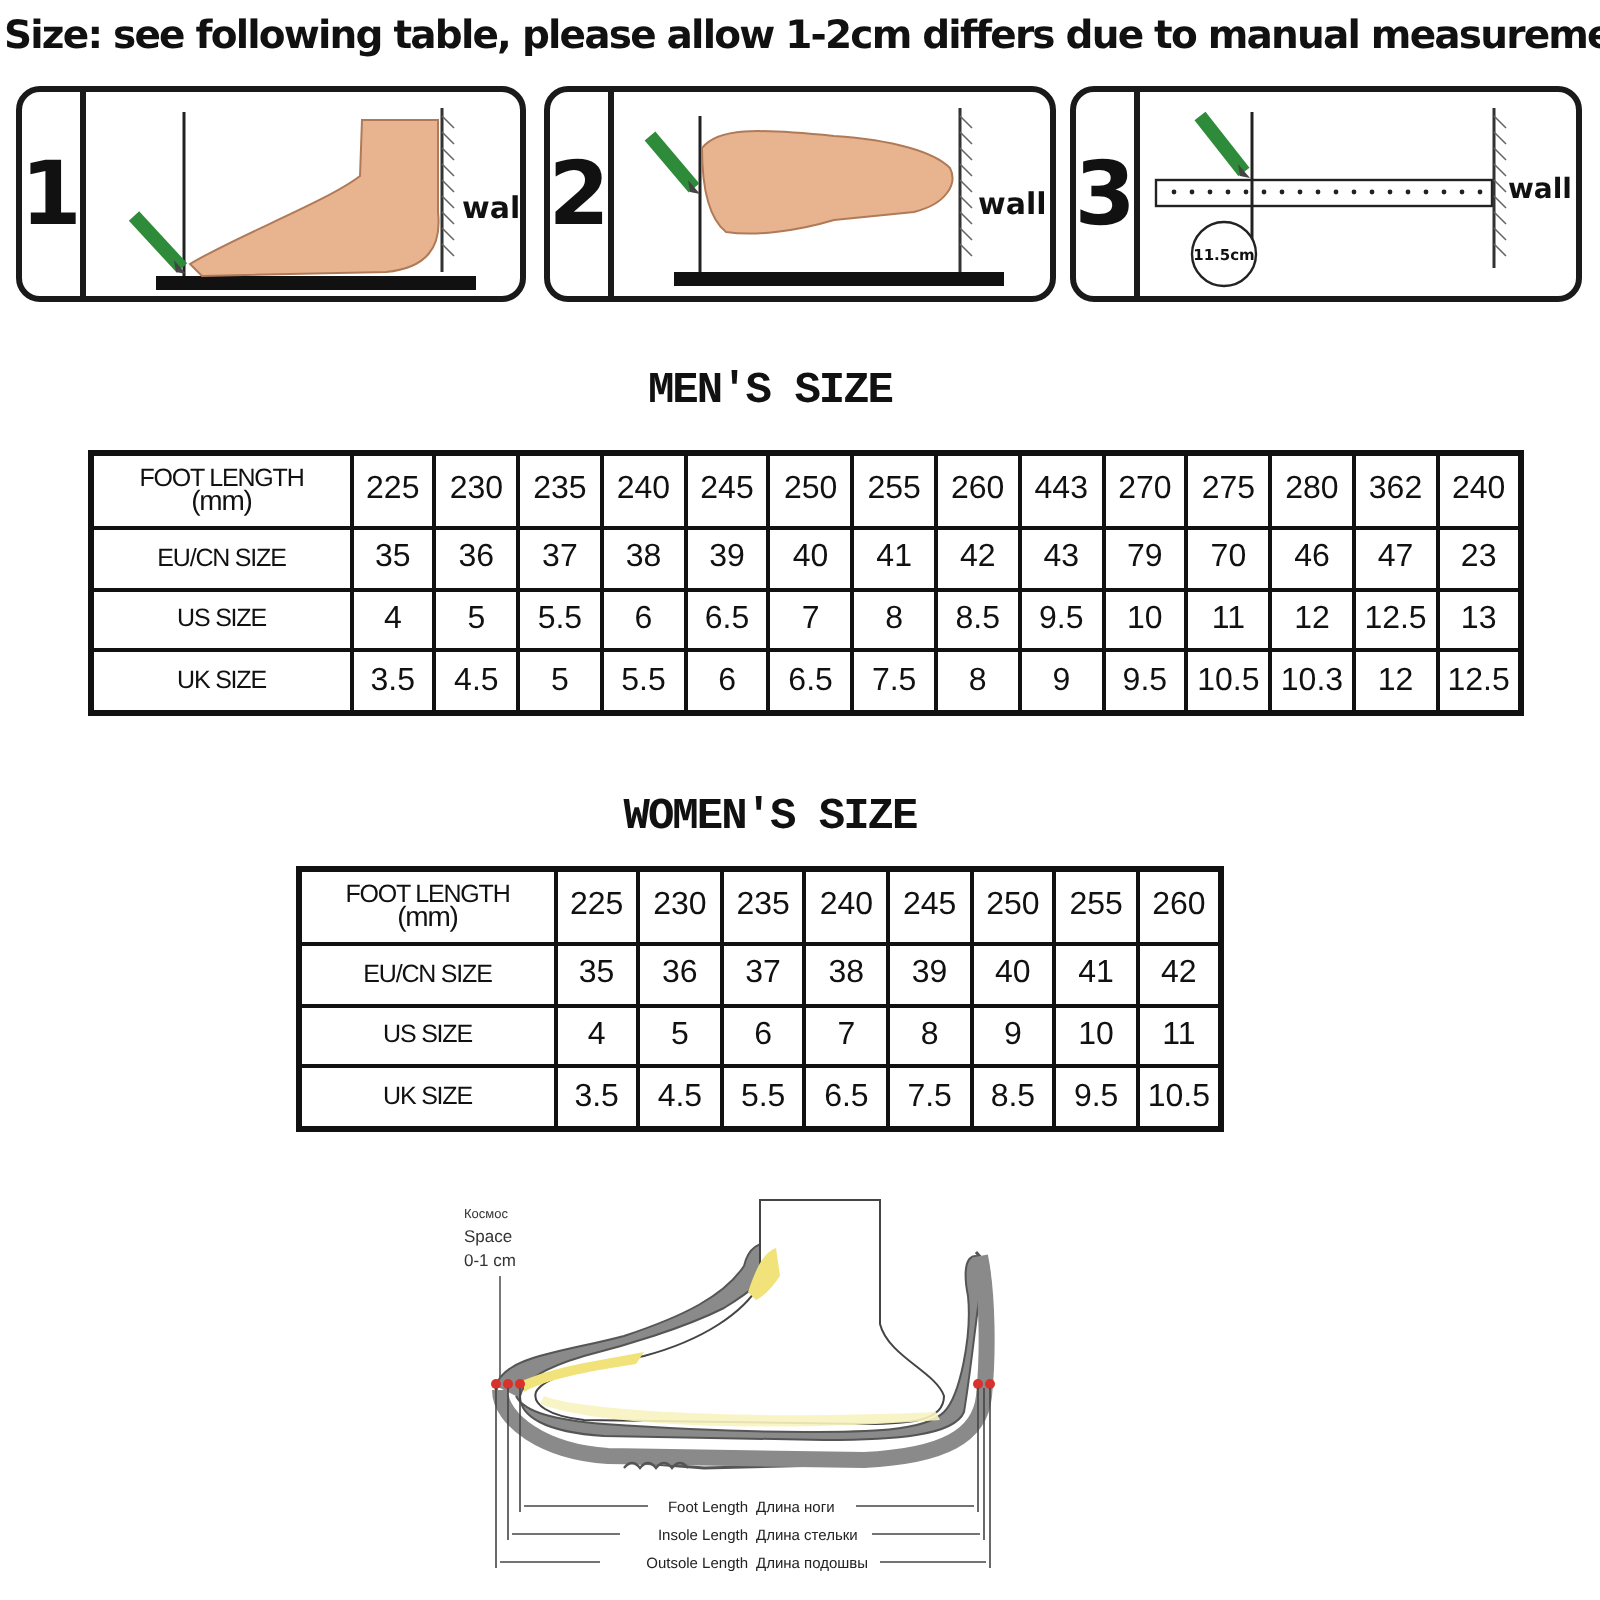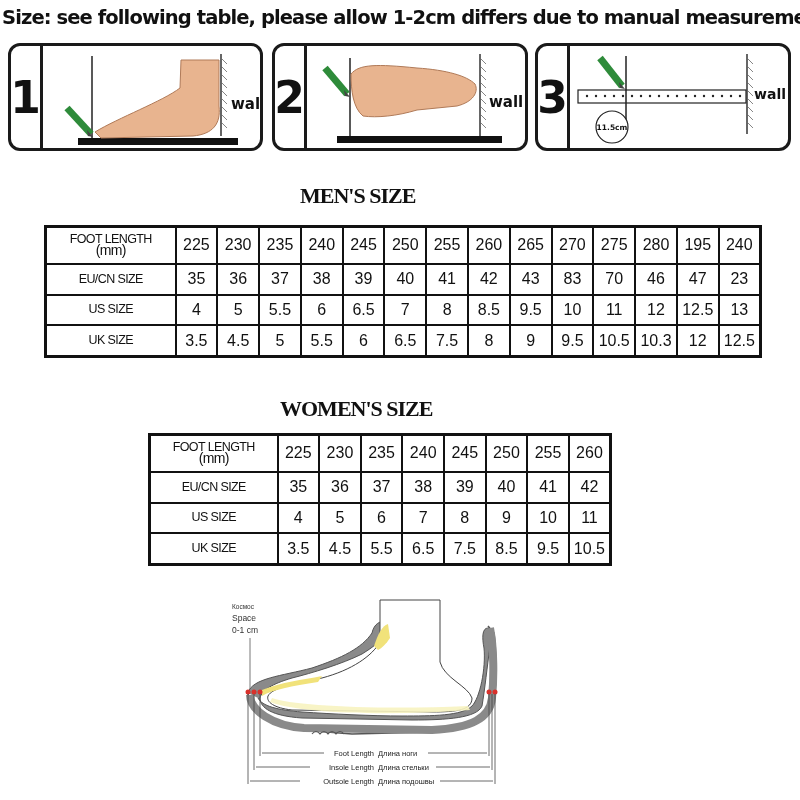--- a/index.html
+++ b/index.html
@@ -1,21 +1,21 @@
 <!DOCTYPE html>
 <html><head>
 <meta charset="utf-8">
 <style>
   html, body { margin:0; padding:0; background:#ffffff; }
   body { width:800px; height:800px; position:relative; overflow:hidden; font-family:"DejaVu Sans", sans-serif; color:#111; }
   .headline { position:absolute; left:2px; top:6px; width:796px; font-family:"DejaVu Sans", sans-serif; font-weight:bold; font-size:19.5px; letter-spacing:-0.9px; white-space:nowrap; color:#111; }
   .panel { position:absolute; top:43px; height:108px; border:3px solid #1a1a1a; border-radius:12px; background:#fff; box-sizing:border-box; overflow:hidden; }
   .panel .num { position:absolute; left:0; top:0; width:32px; height:100%; border-right:3px solid #1a1a1a; box-sizing:border-box; display:flex; align-items:center; justify-content:center; font-family:"DejaVu Sans", sans-serif; font-weight:bold; font-size:44px; color:#111; }
   .panel svg { position:absolute; left:32px; top:0; }
-  .section-title { position:absolute; font-family:Liberation Serif, serif; font-weight:bold; font-size:22px; letter-spacing:-1px; color:#111; white-space:nowrap; text-align:left; }
+  .section-title { position:absolute; font-family:Liberation Mono, monospace; font-weight:bold; font-size:22px; letter-spacing:-1px; color:#111; white-space:nowrap; text-align:center; }
   table.size { position:absolute; border-collapse:collapse; border:3px solid #111; font-family:"Liberation Sans", sans-serif; color:#111; table-layout:fixed; }
   table.size td { border:2.5px solid #111; text-align:center; vertical-align:middle; padding:0; font-size:16px; }
   table.size td.hdr { font-size:12.5px; letter-spacing:-0.6px; line-height:11px; }
   table.size td.hdr .sub { display:block; font-size:14px; }
   .diagram { position:absolute; left:232px; top:598px; }
 </style>
 </head>
 <body>
 
 <div class="headline">Size: see following table, please allow 1-2cm differs due to manual measurement.</div>
@@ -130,39 +130,39 @@
       <tr>
     <td class="hdr"><span>FOOT LENGTH</span><span class="sub">(mm)</span></td>
   <td>225</td>
         <td>230</td>
         <td>235</td>
         <td>240</td>
         <td>245</td>
         <td>250</td>
         <td>255</td>
         <td>260</td>
-        <td>265</td>
+        <td>443</td>
         <td>270</td>
         <td>275</td>
         <td>280</td>
-        <td>195</td>
+        <td>362</td>
         <td>240</td>
       </tr>
   <tr>
         <td class="hdr">EU/CN SIZE</td>
         <td>35</td>
         <td>36</td>
         <td>37</td>
         <td>38</td>
         <td>39</td>
         <td>40</td>
         <td>41</td>
         <td>42</td>
         <td>43</td>
-        <td>83</td>
+        <td>79</td>
         <td>70</td>
         <td>46</td>
         <td>47</td>
         <td>23</td>
       </tr>
   <tr>
         <td class="hdr">US SIZE</td>
         <td>4</td>
         <td>5</td>
         <td>5.5</td>

